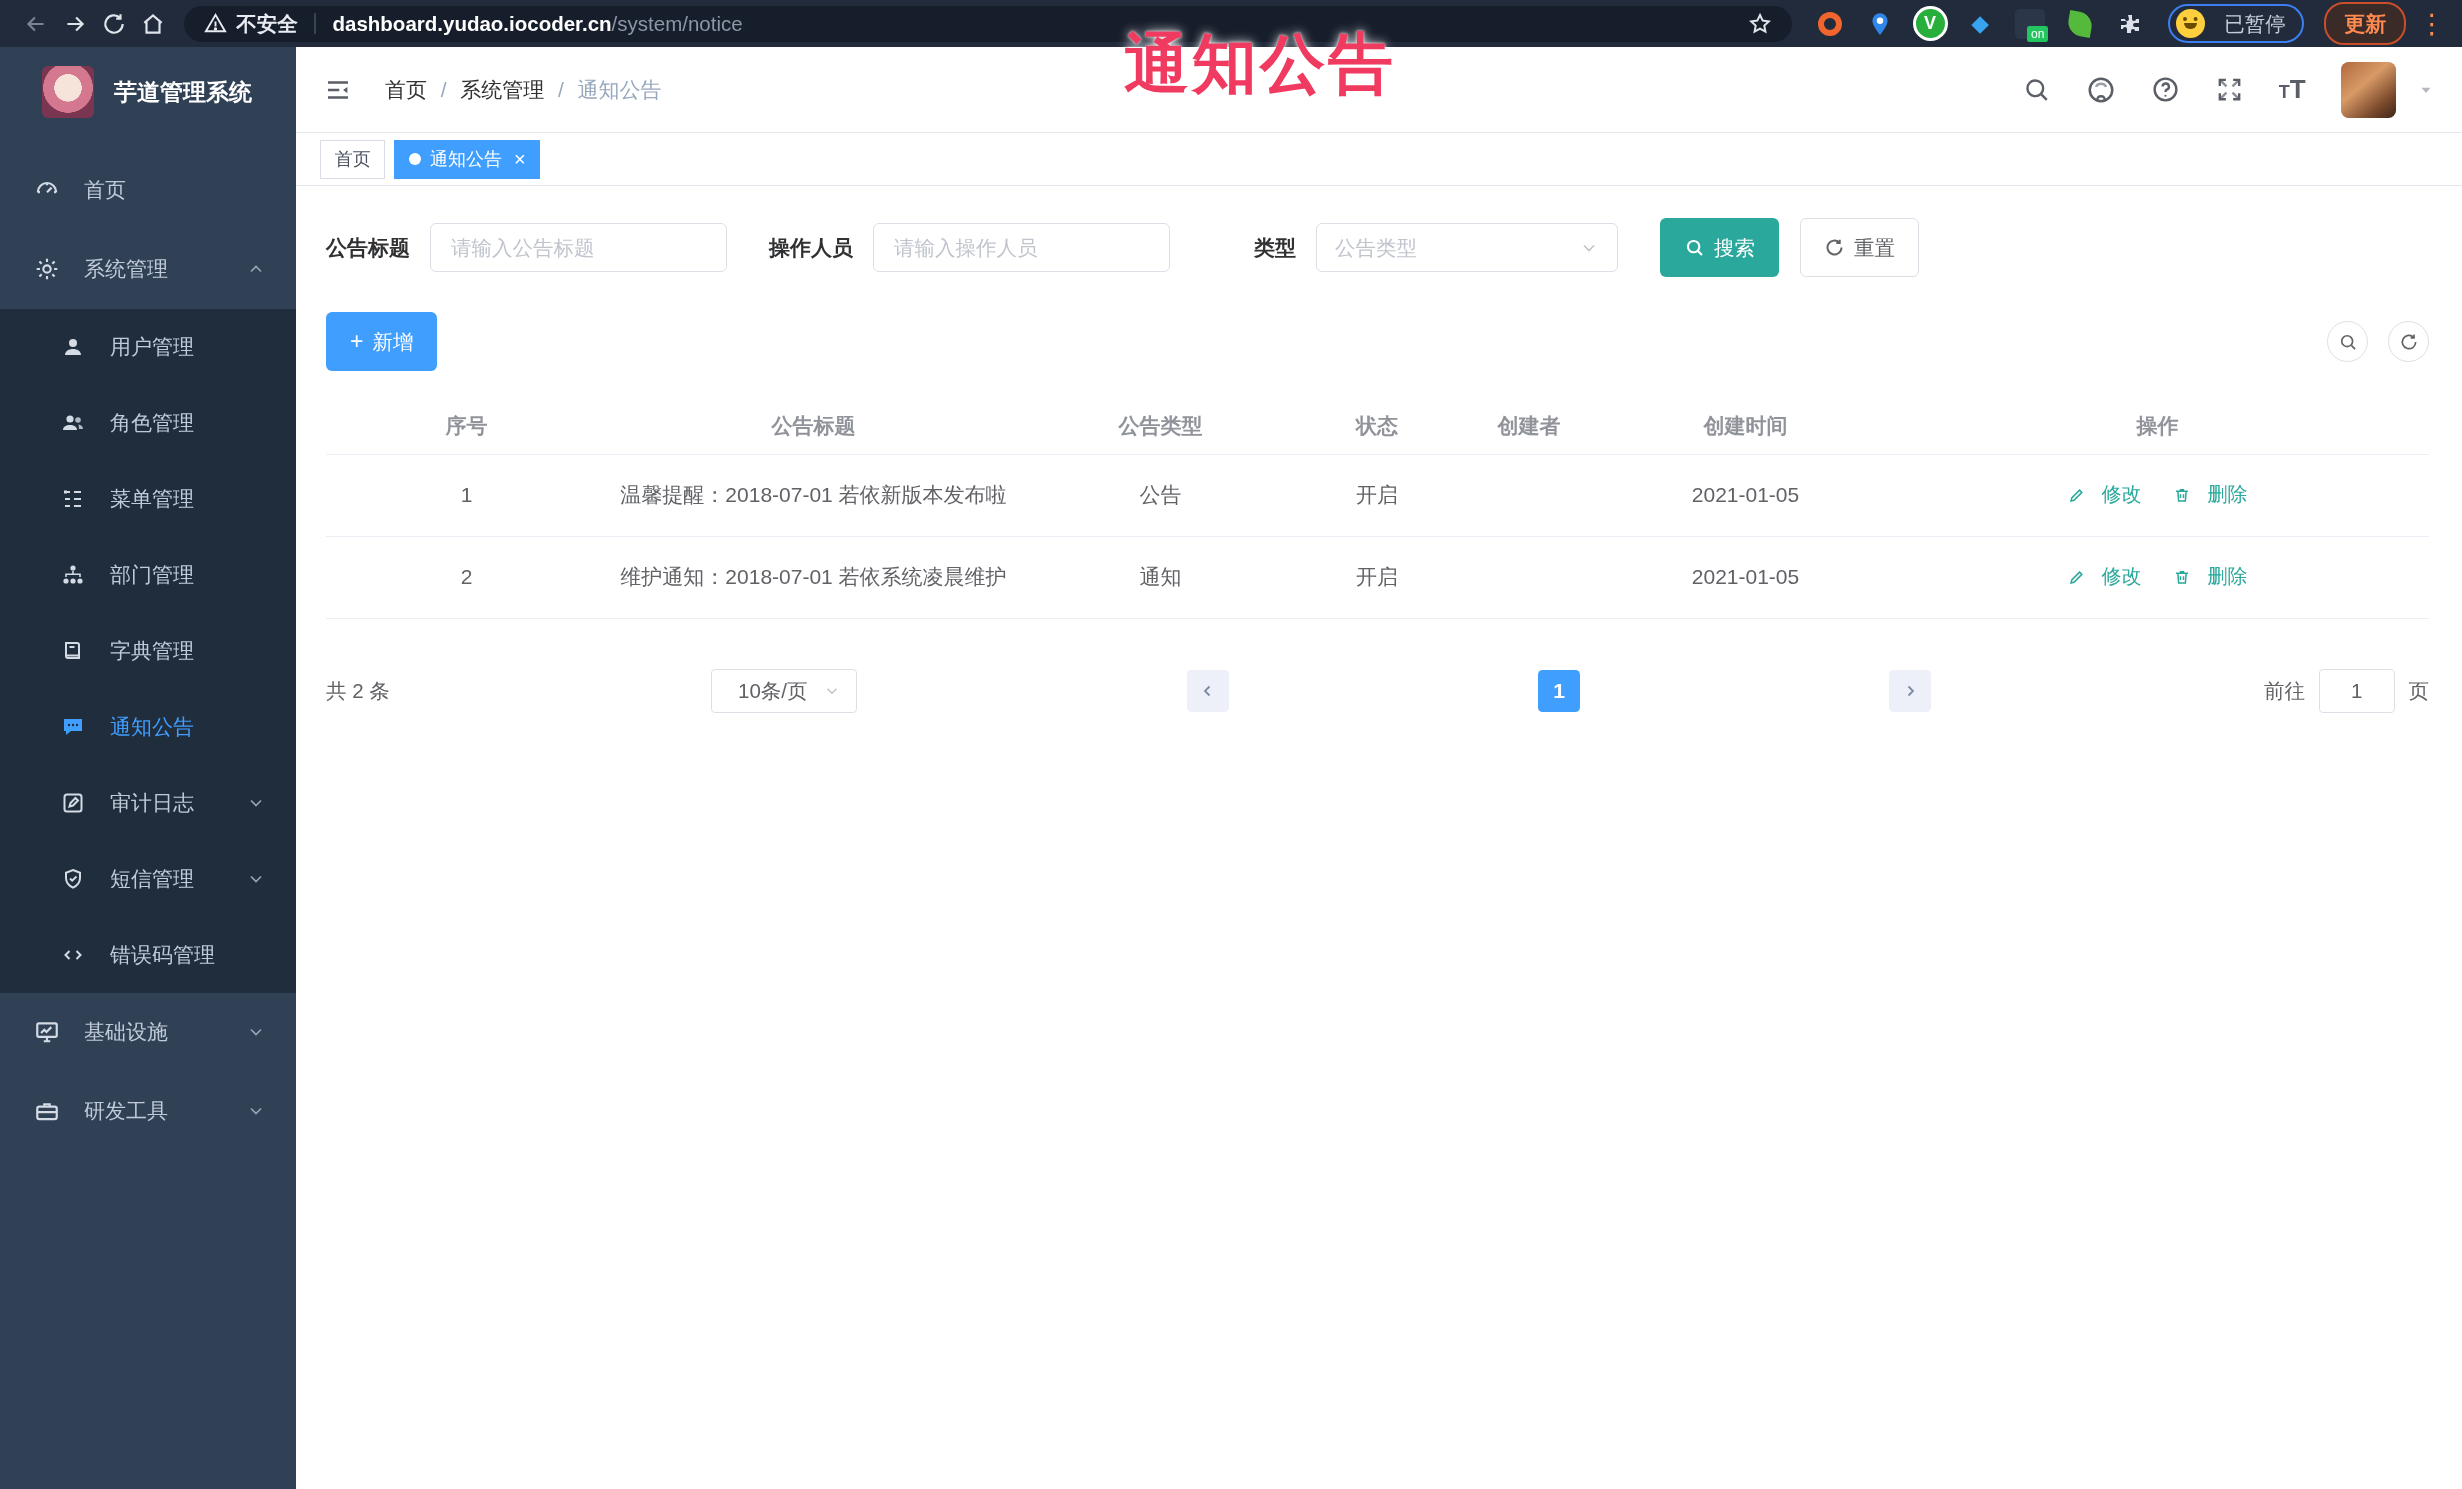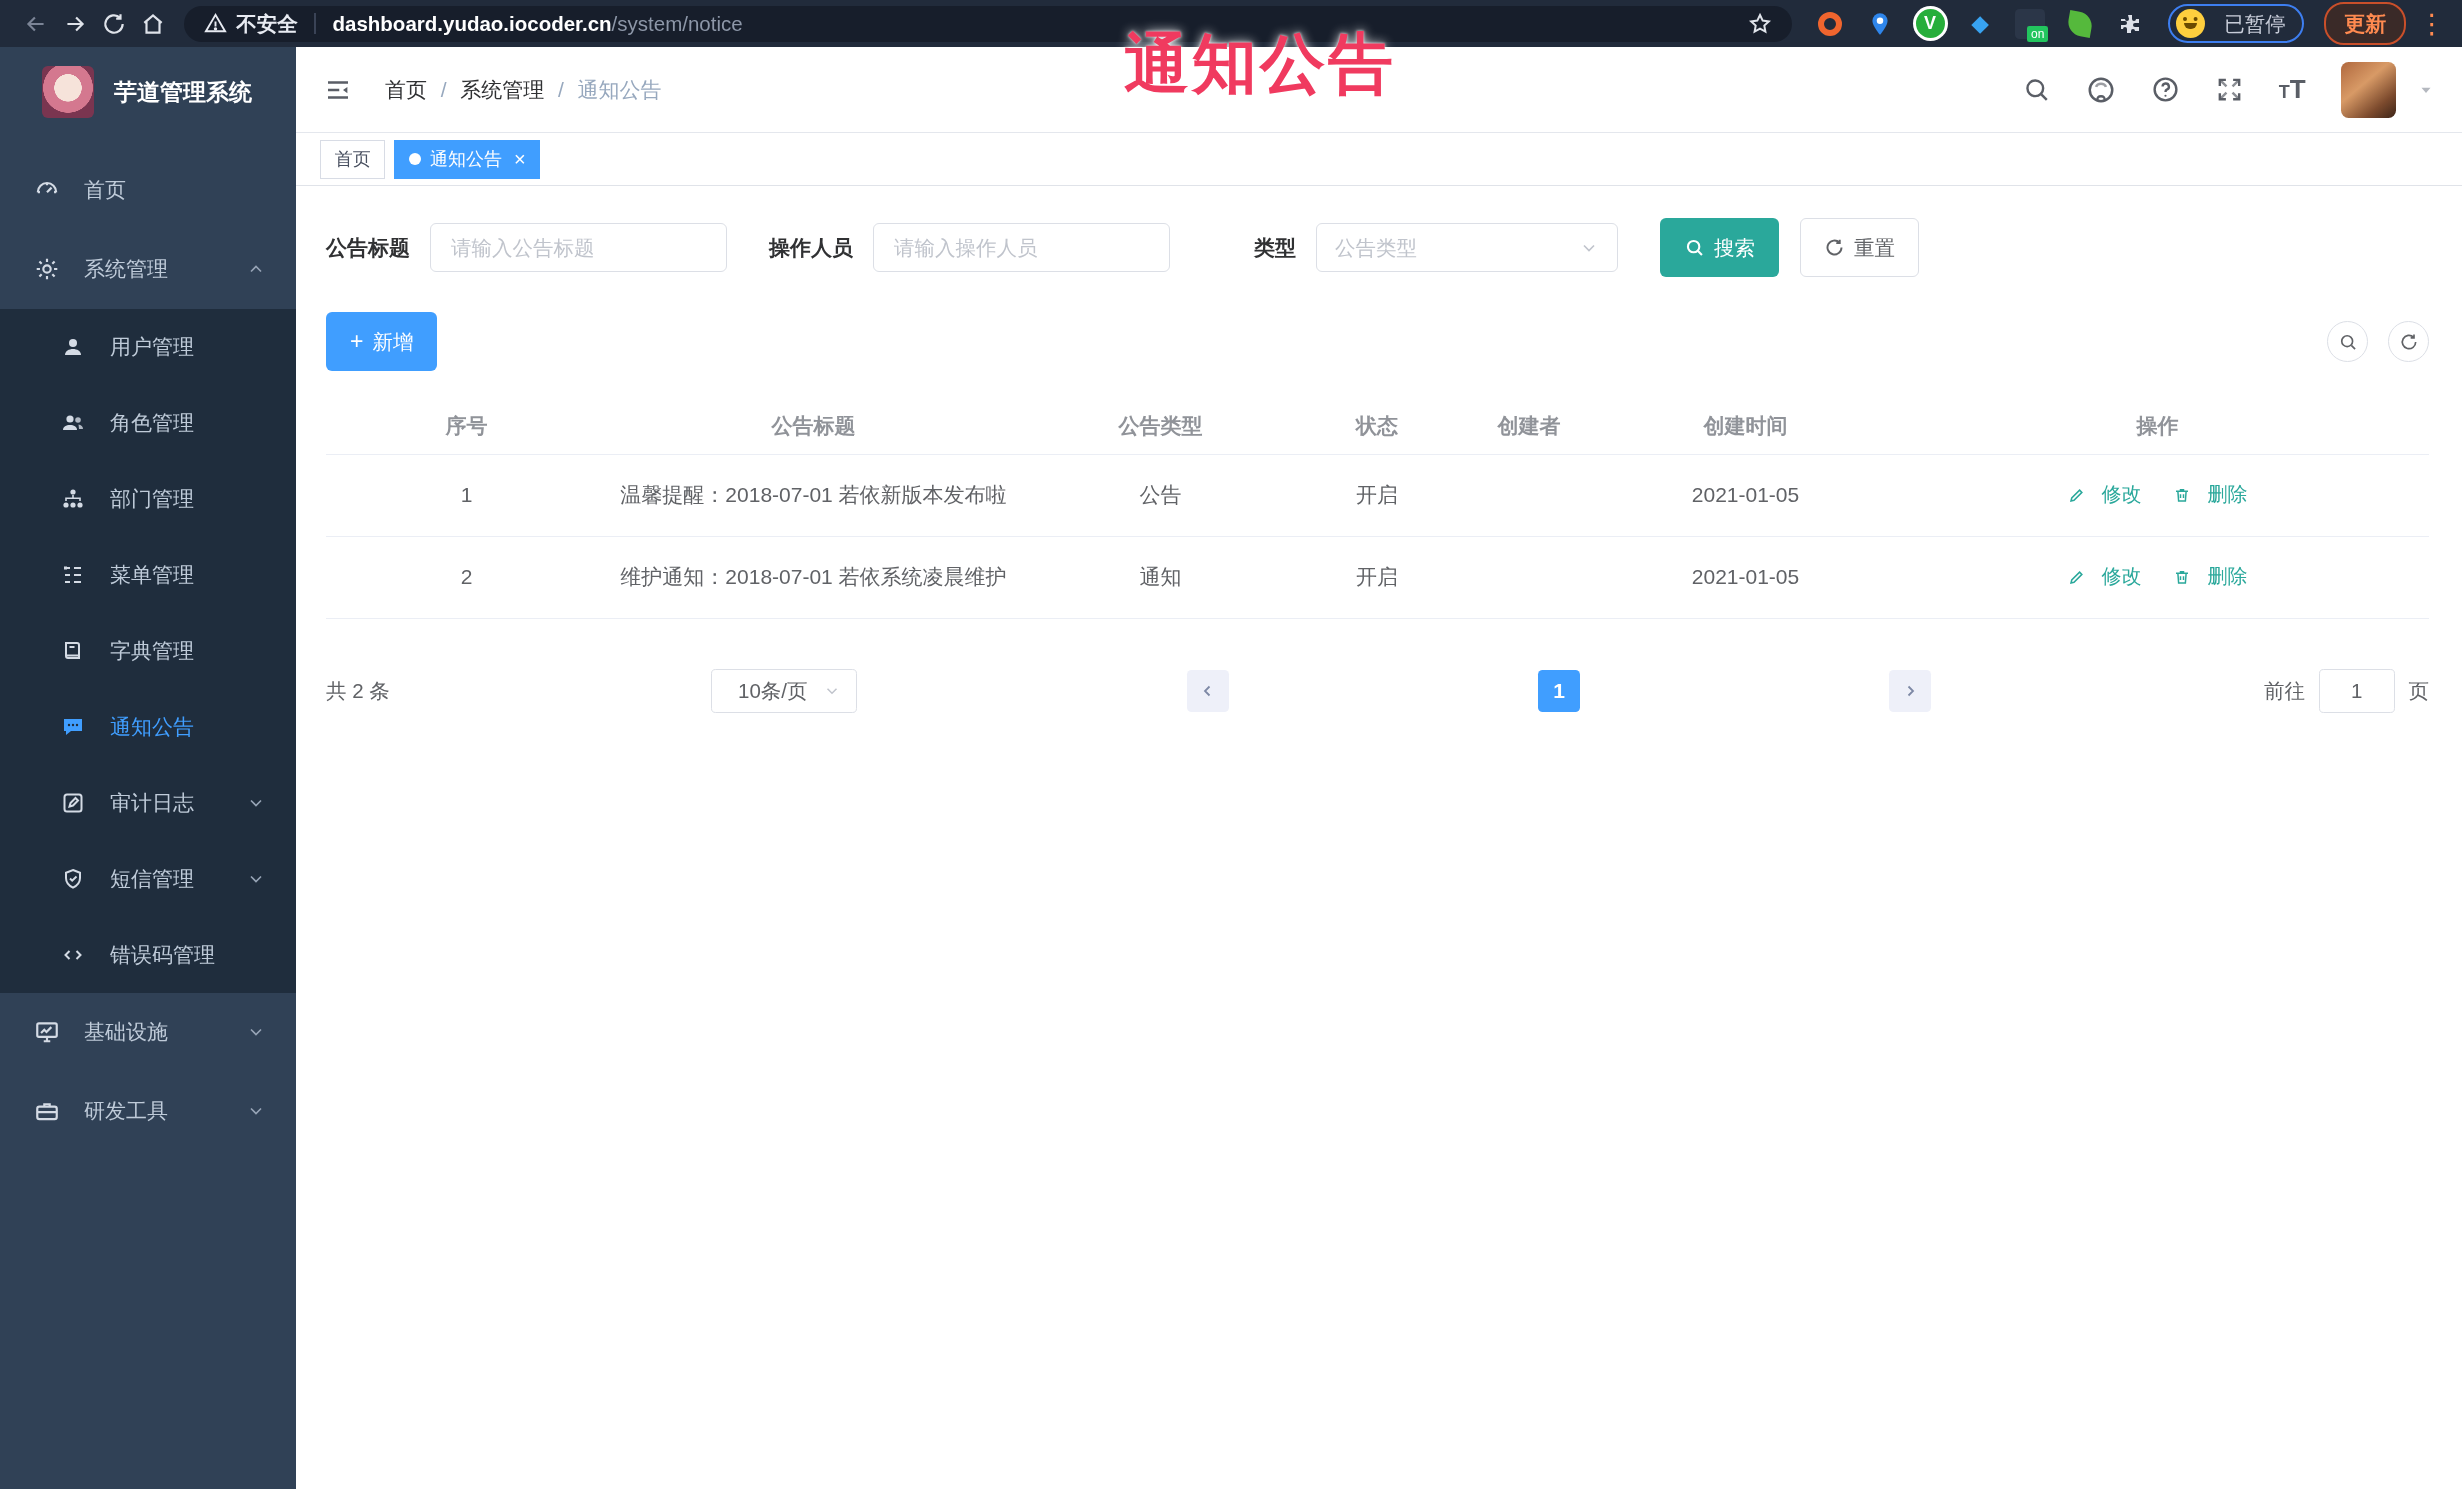--- a/index.html
+++ b/index.html
@@ -245,39 +245,39 @@
                 <circle cx="9" cy="8" r="3.6"></circle>
                 <path d="M2 19c0-3.5 3.2-5 7-5s7 1.5 7 5z"></path>
                 <circle cx="17" cy="9" r="2.8" opacity=".8"></circle>
                 <path d="M17.5 13.5c2.6.4 4.5 1.8 4.5 4.5h-4" opacity=".8"></path>
               </svg>
           </span>
           <span>角色管理</span>
         </div>
         <div class="mi">
           <span class="mi-icon">
+            <svg width="24" height="24" viewBox="0 0 24 24" fill="none" stroke="currentColor" stroke-width="2">
+                <path d="M4 5h5M4 12h5M4 19h5M13 5h7M13 12h7M13 19h7"></path>
+                <rect x="3" y="3.5" width="3" height="3" fill="currentColor" stroke="none"></rect>
+              </svg>
+          </span>
+          <span>菜单管理</span>
+        </div>
+        <div class="mi">
+          <span class="mi-icon">
             <svg width="24" height="24" viewBox="0 0 24 24" fill="currentColor">
                 <circle cx="12" cy="5" r="2.6"></circle>
                 <circle cx="5" cy="18" r="2.6"></circle>
                 <circle cx="12" cy="18" r="2.6"></circle>
                 <circle cx="19" cy="18" r="2.6"></circle>
                 <path d="M11.2 8h1.6v4h-1.6z"></path>
                 <path d="M4.2 14h1.6v-2h12.4v2h1.6v-3.6H4.2z"></path>
               </svg>
           </span>
           <span>部门管理</span>
-        </div>
-        <div class="mi">
-          <span class="mi-icon">
-            <svg width="24" height="24" viewBox="0 0 24 24" fill="none" stroke="currentColor" stroke-width="2">
-                <path d="M4 5h5M4 12h5M4 19h5M13 5h7M13 12h7M13 19h7"></path>
-                <rect x="3" y="3.5" width="3" height="3" fill="currentColor" stroke="none"></rect>
-              </svg>
-          </span>
-          <span>菜单管理</span>
         </div>
         <div class="mi">
           <span class="mi-icon">
             <svg width="24" height="24" viewBox="0 0 24 24" fill="none" stroke="currentColor" stroke-width="2">
                 <path d="M5 4h11a2 2 0 0 1 2 2v13H7a2 2 0 0 1-2-2z"></path>
                 <path d="M5 16.5h13"></path>
                 <path d="M8.5 8h5"></path>
               </svg>
           </span>
           <span>字典管理</span>

